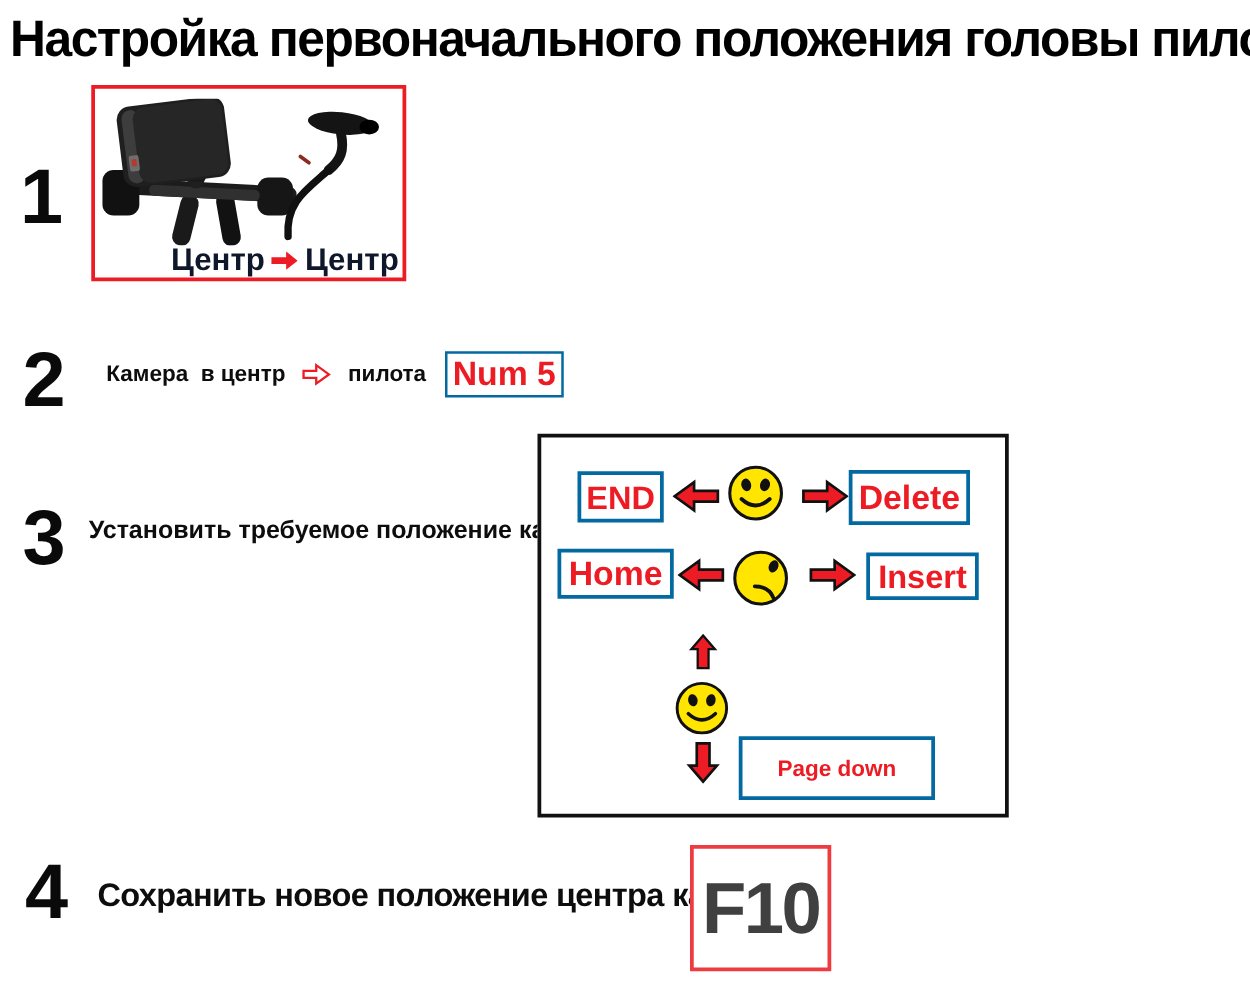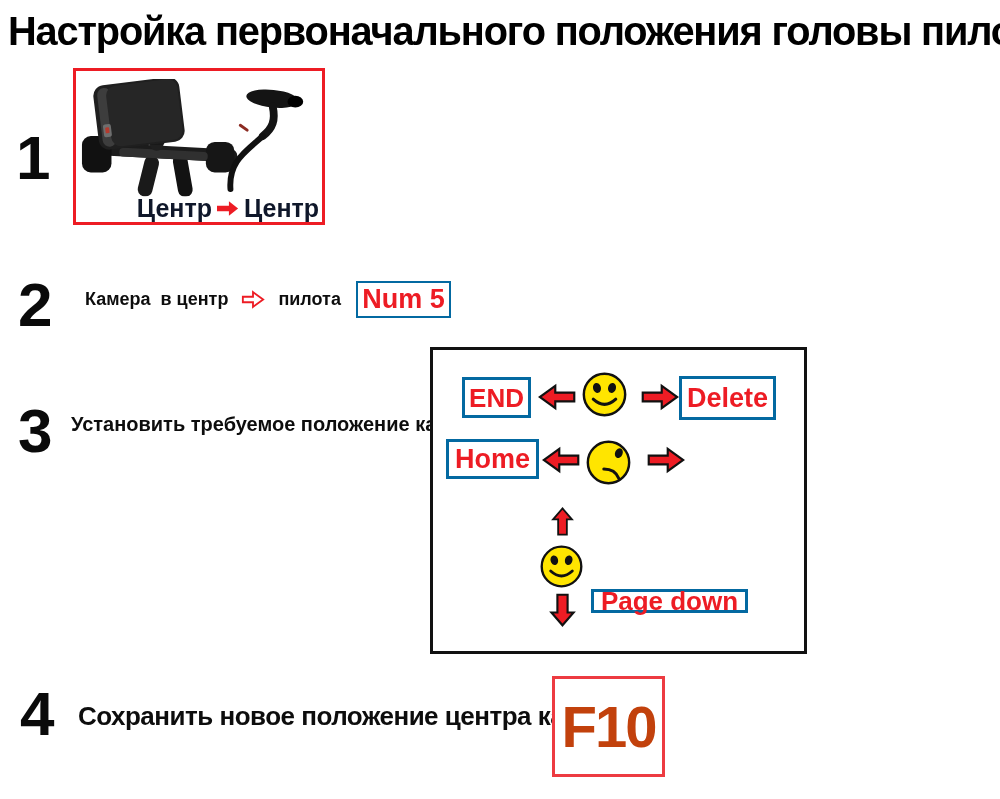--- a/index.html
+++ b/index.html
@@ -38,27 +38,27 @@
   
   .diagram{
     left:430px;top:311px;width:377px;height:307px;border:3px solid #111;box-sizing:border-box;background:#fff;margin-top:36px;
   }
   .diagram .keycap{position:absolute;}
   .k-end   {left:29px; top:27px; width:69px; height:41px;font-size:26px;}
   .k-delete{left:246px;top:26px; width:97px; height:44px;font-size:27px;}
   .k-home  {left:13px; top:89px; width:93px; height:40px;font-size:27px;}
   .k-insert{left:260px;top:92px; width:90px; height:38px;font-size:26px;}
   .k-pgup  {left:160px;top:147px;width:119px;height:42px;font-size:27px;}
-  .k-pgdn  {left:158px;top:239px;width:157px;height:24px;font-size:26px;}
+  .k-pgdn  {left:158px;top:239px;width:157px;height:51px;font-size:18px;}
   .step4-text{left:78px;top:701px;font-size:26px;font-weight:bold;letter-spacing:-.5px;}
   .f10-box{
     left:552px;top:676px;width:113px;height:101px;border:3px solid #ED3B41;box-sizing:border-box;
     display:flex;align-items:center;justify-content:center;background:#fff;
   }
-  .f10-label{font-size:58px;font-weight:bold;color:#c2410c;letter-spacing:-2px;}
+  .f10-label{font-size:58px;font-weight:bold;color:#404040;letter-spacing:-2px;}
   svg{display:block;}
 </style>
 </head>
 <body>
 
 <div class="page">
 
   <div class="abs title">Настройка первоначального положения головы пилота</div>
 
   <div class="abs step-num" style="left:16px;top:127px;">1</div>
@@ -151,20 +151,21 @@
         <circle cx="25" cy="25" r="22" fill="#FFE500" stroke="#111" stroke-width="2.6"></circle>
         <ellipse cx="36" cy="15" rx="4" ry="5.4" fill="#111" transform="rotate(24 36 15)"></ellipse>
         <path d="M20 32 Q32 32 36 42" fill="none" stroke="#111" stroke-width="3.2" stroke-linecap="round"></path>
       </svg>
     </span>
     <span class="abs" style="left:214px;top:96px;">
       <svg width="38" height="28" viewBox="0 0 44 30">
           <polygon points="2,10 24,10 24,2 42,15 24,28 24,20 2,20" fill="#ED1C24" stroke="#111" stroke-width="2.5"></polygon>
         </svg>
     </span>
+    <span class="keycap k-insert">Insert</span>
 
     <span class="abs" style="left:115px;top:157px;">
       <svg width="29" height="29" viewBox="0 0 30 40">
           <polygon points="15,2 28,17 21,17 21,38 9,38 9,17 2,17" fill="#ED1C24" stroke="#111" stroke-width="2.5"></polygon>
         </svg>
     </span>
 
     <span class="abs" style="left:106px;top:194px;">
       <svg width="45" height="45" viewBox="0 0 50 50">
         <circle cx="25" cy="25" r="22" fill="#FFE500" stroke="#111" stroke-width="2.6"></circle>

